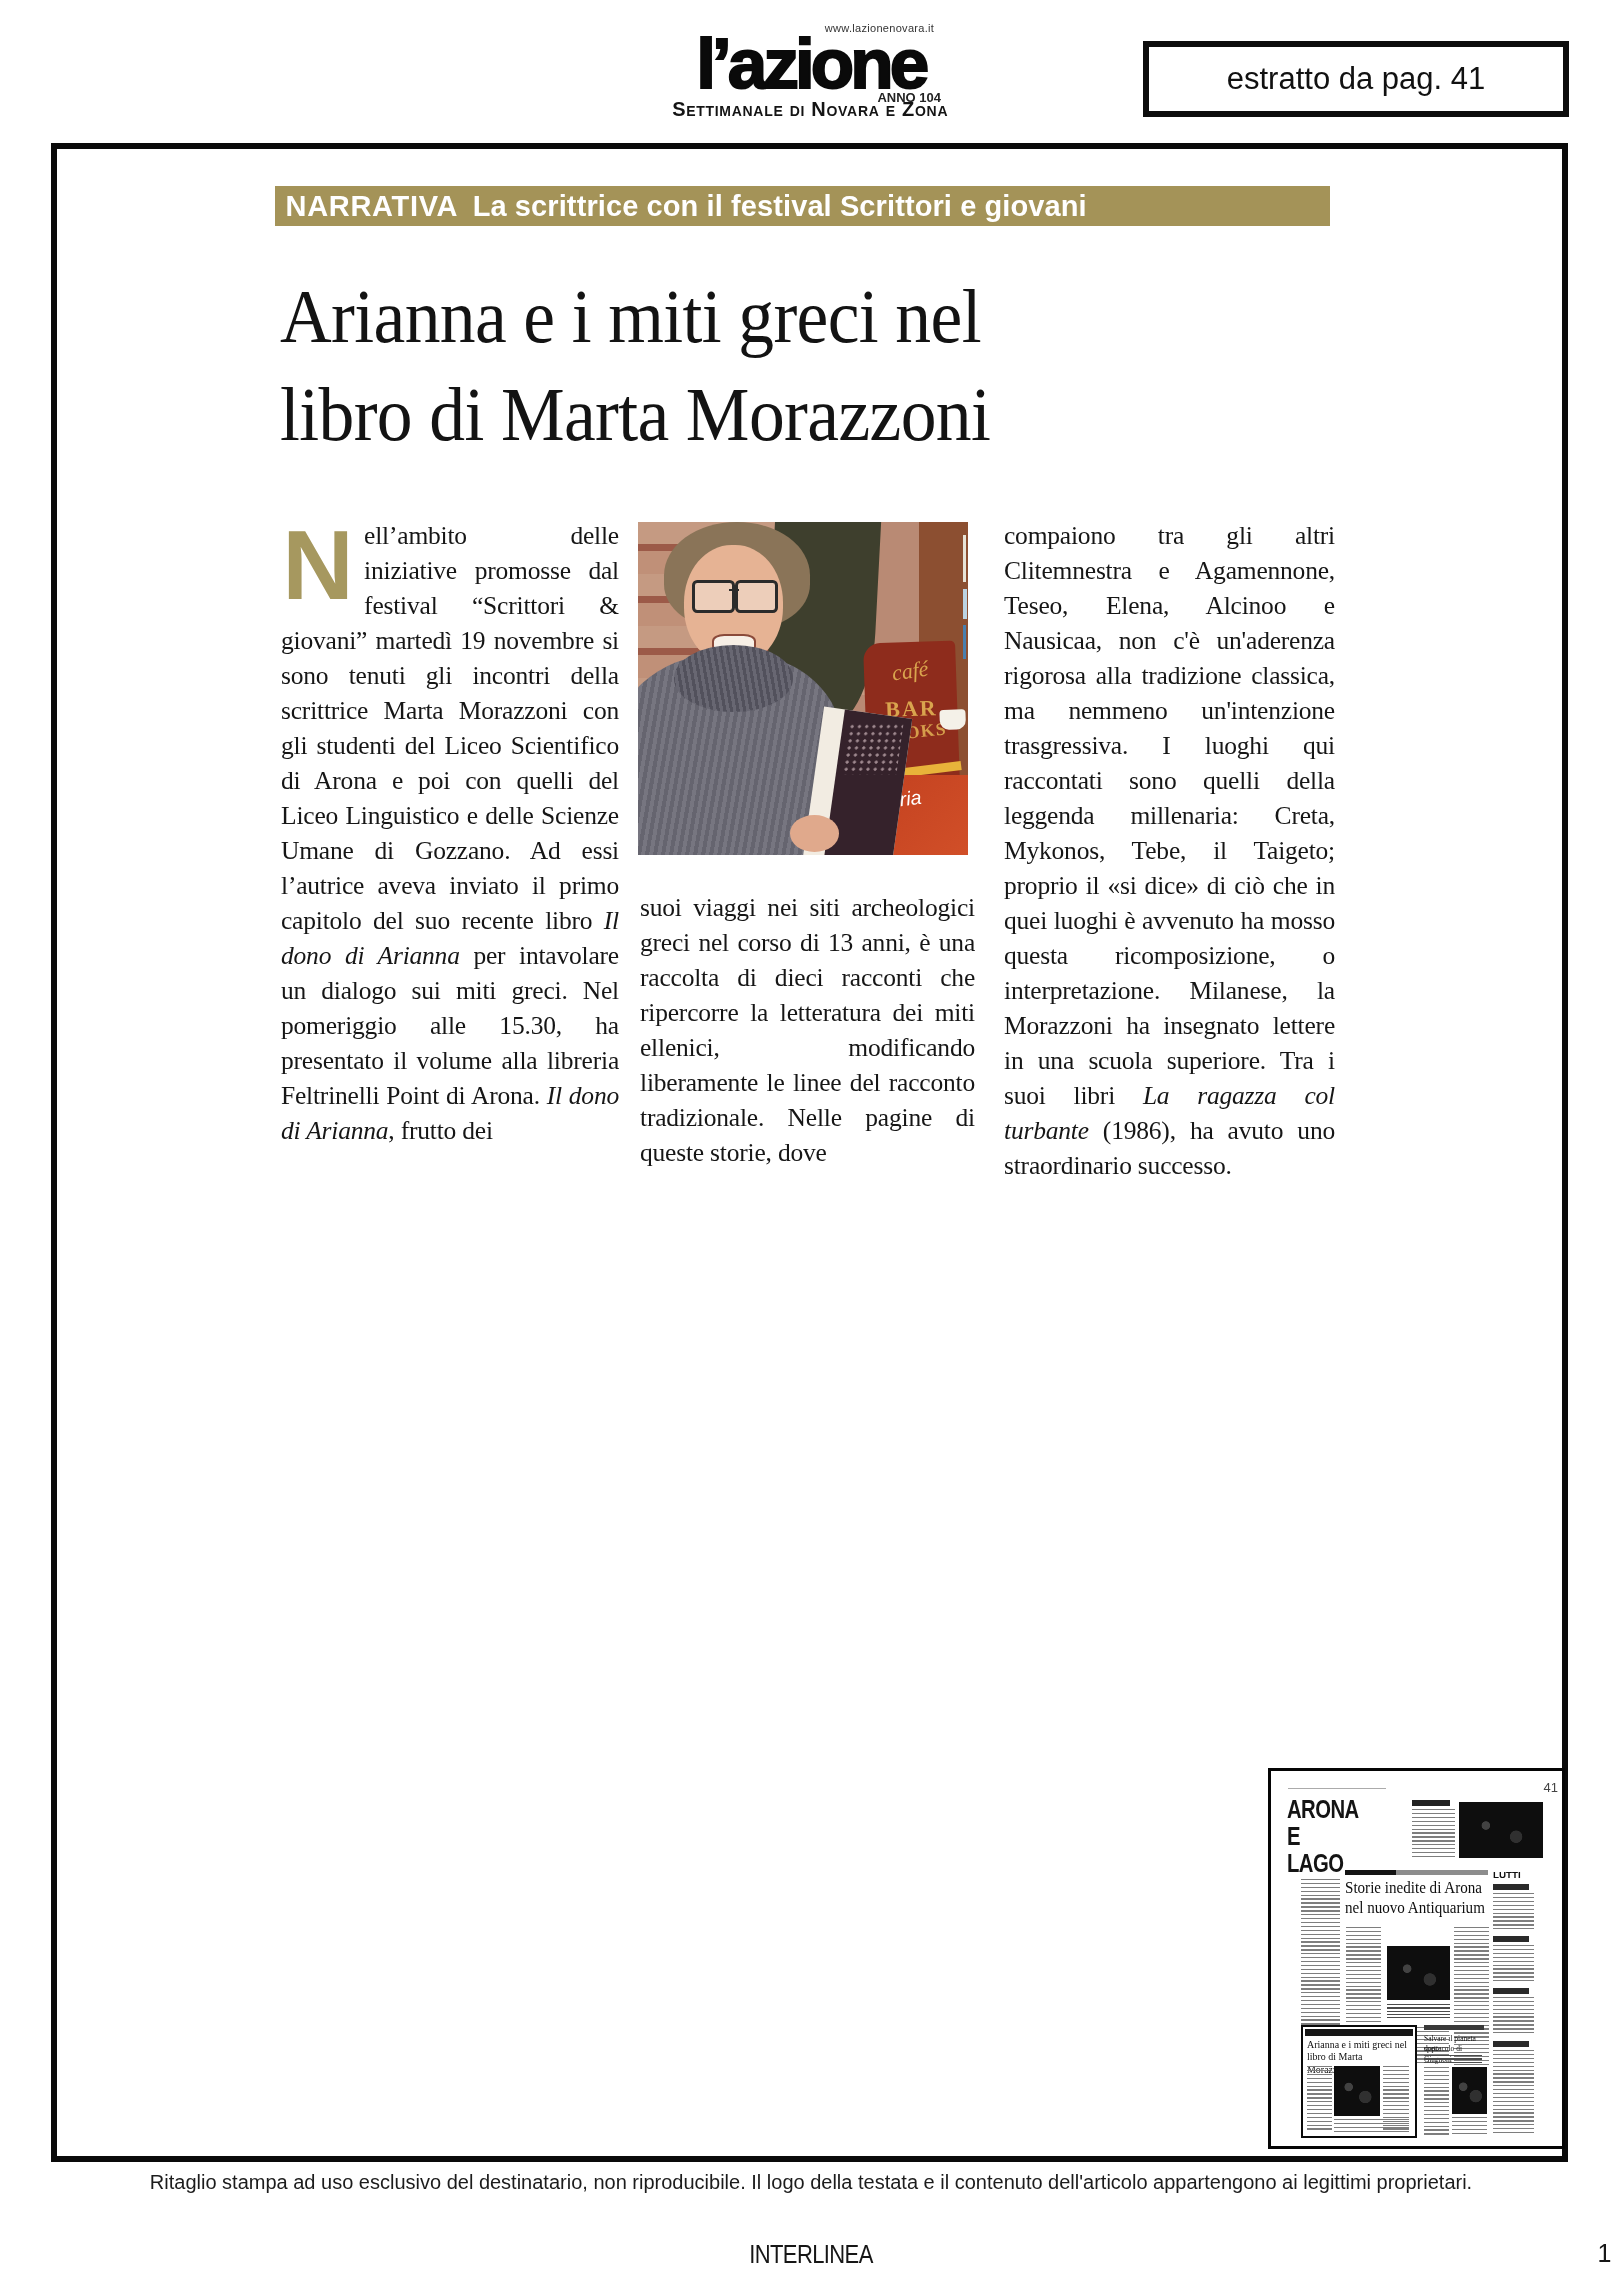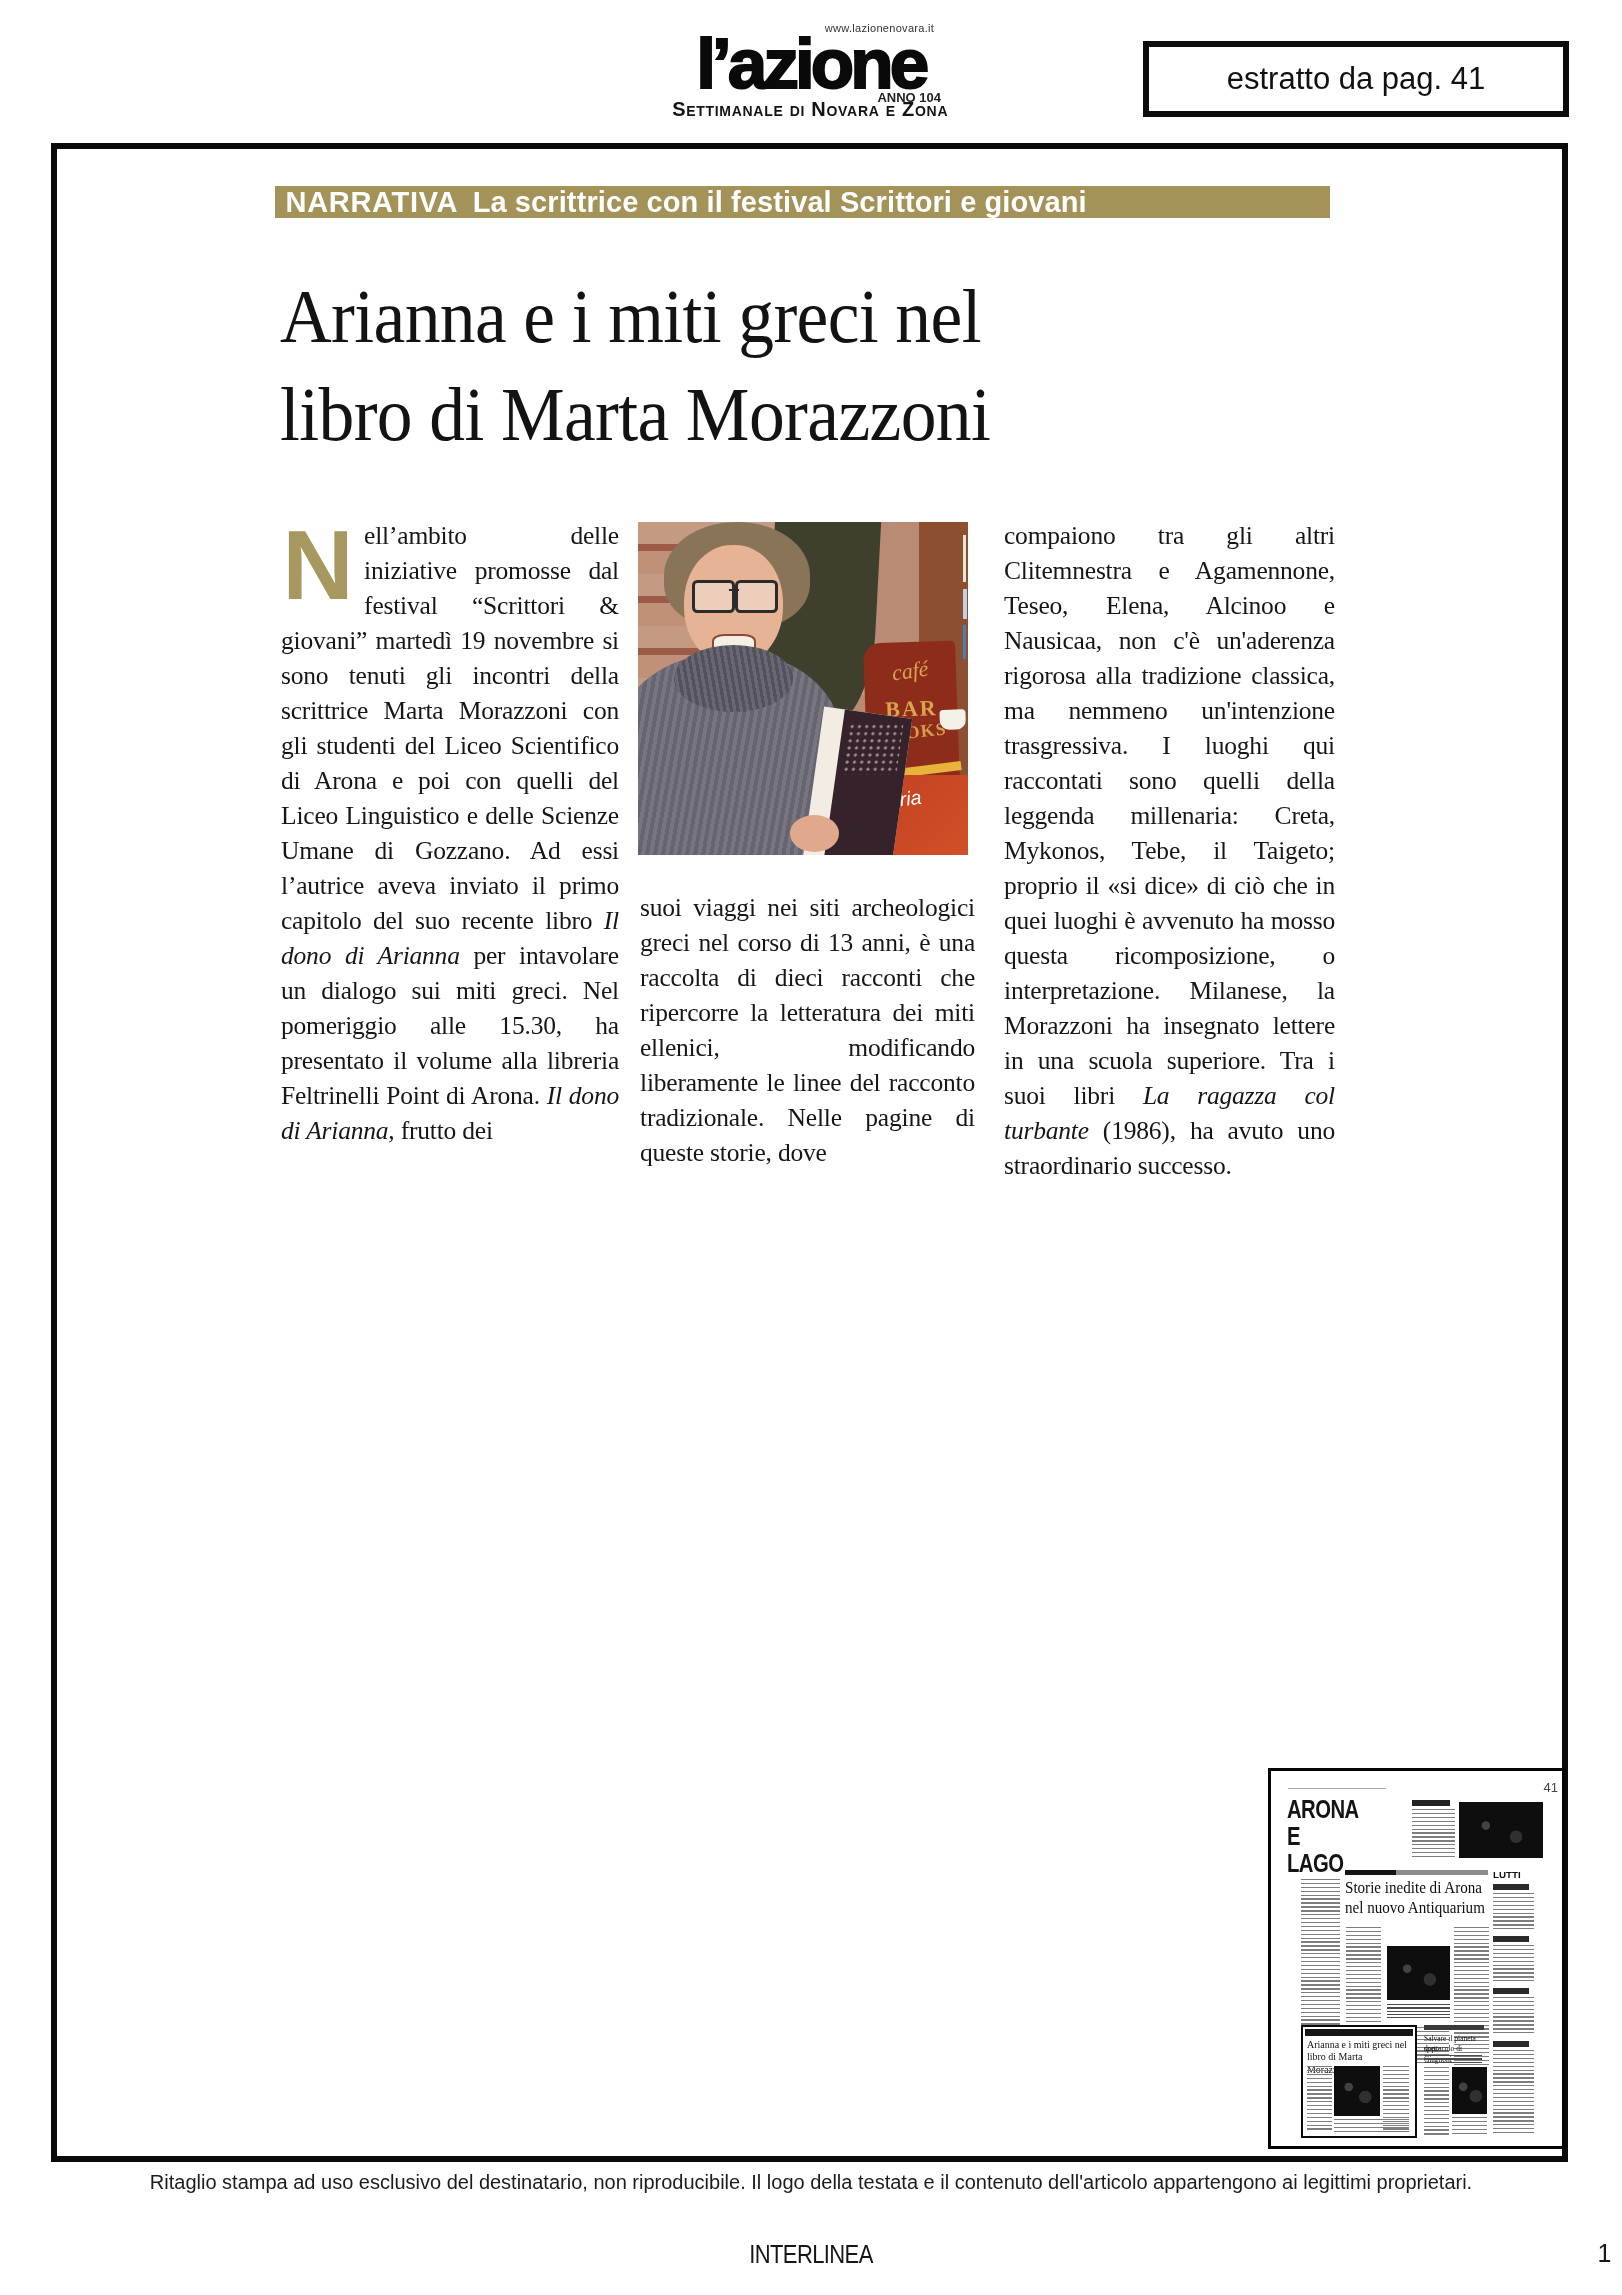--- a/index.html
+++ b/index.html
@@ -21,21 +21,21 @@
           letter-spacing:-3.9px;color:#0a0a0a;margin-left:24px;-webkit-text-stroke:2px #0a0a0a;}
   .mh-anno{position:absolute;left:209px;top:77px;width:65px;text-align:right;
           font-family:"Liberation Sans",sans-serif;font-size:13px;font-weight:bold;color:#222;}
   .mh-tagline{position:absolute;left:5.2px;top:85px;width:288px;
           font-family:"Liberation Sans",sans-serif;font-variant:small-caps;font-weight:bold;
           font-size:20px;letter-spacing:0.7px;color:#141414;}
 
   
   .main-box{position:absolute;left:51px;top:143px;width:1505px;height:2007px;border:6.5px solid #0a0a0a;background:#fff;}
 
-  .kicker{position:absolute;left:275px;top:186px;width:1055px;height:32px;background:#a49358;
+  .kicker{position:absolute;left:275px;top:186px;width:1055px;height:40px;background:#a49358;
           display:flex;align-items:center;padding-left:10.5px;box-sizing:border-box;
           font-family:"Liberation Sans",sans-serif;font-weight:bold;font-size:29px;color:#ffffff;white-space:nowrap;}
   .kicker-cat{margin-right:14.4px;letter-spacing:0.7px;}
   .kicker-rest{letter-spacing:0.1px;}
 
   .headline{position:absolute;left:280px;top:267px;width:1112px;margin:0;
             font-family:"Liberation Serif",serif;font-weight:400;font-size:77px;line-height:98px;
             color:#131313;transform:scaleX(.93);transform-origin:left top;letter-spacing:-0.7px;}
 
   

